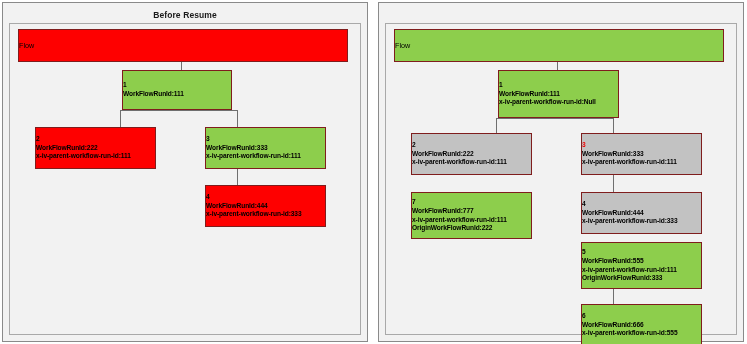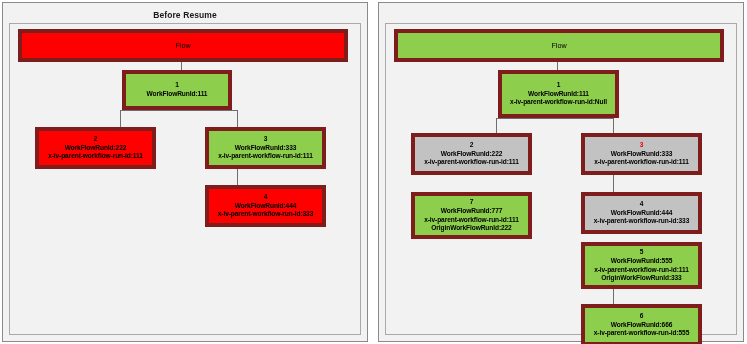--- a/index.html
+++ b/index.html
@@ -42,24 +42,24 @@
     right: 6px;
     top: 20px;
     bottom: 6px;
     background: #f2f2f2;
     border: 1px solid #a9a9a9;
     box-sizing: border-box;
   }
   .node {
     position: absolute;
     box-sizing: border-box;
-    border: 4px solid #7f1d1d;
+    border: 1px solid #7f1d1d;
     display: flex;
     flex-direction: column;
-    align-items: center;
+    align-items: flex-start;
     justify-content: center;
     text-align: center;
     line-height: 1.32;
     color: #000000;
     overflow: hidden;
   }
   .node .line {
     display: block;
     white-space: nowrap;
   }

